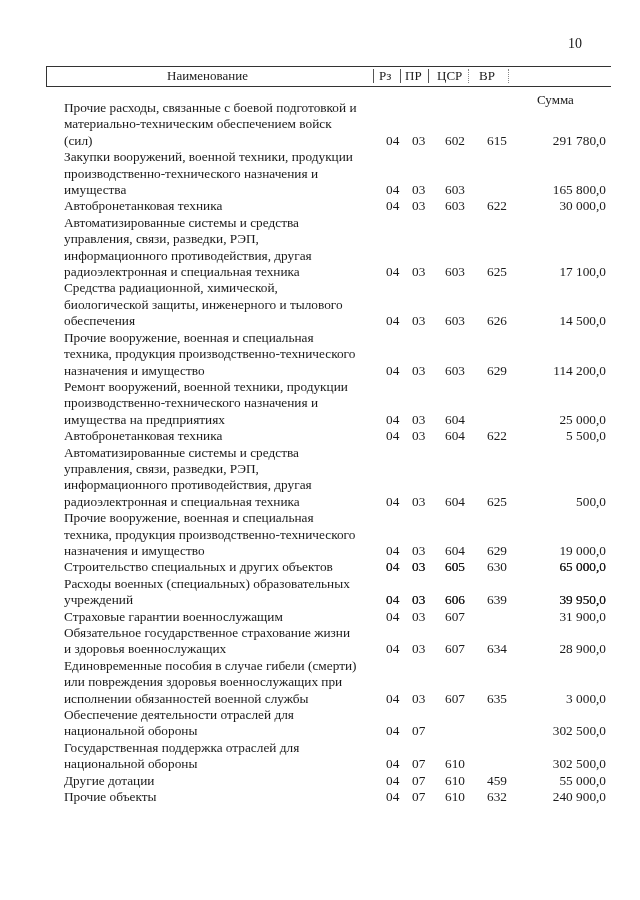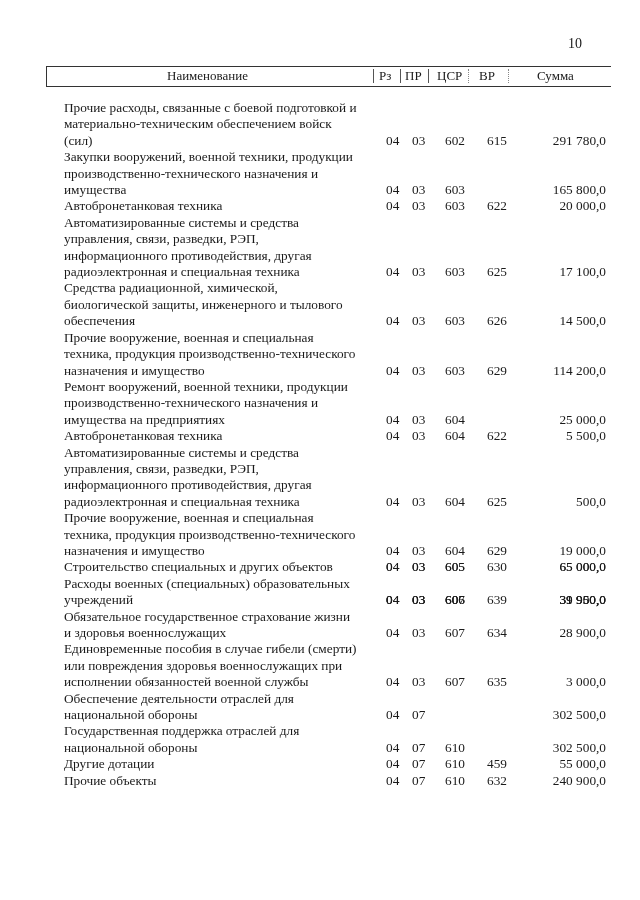--- a/index.html
+++ b/index.html
@@ -37,21 +37,21 @@
   <span style="left:120px;">Наименование</span>
   <div class="hsep" style="left:326px;"></div>
   <span style="left:332px;">Рз</span>
   <div class="hsep" style="left:353px;"></div>
   <span style="left:358px;">ПР</span>
   <div class="hsep" style="left:381px;"></div>
   <span style="left:390px;">ЦСР</span>
   <div class="hsep dotted" style="left:421px;"></div>
   <span style="left:432px;">ВР</span>
   <div class="hsep dotted" style="left:461px;"></div>
-  <span style="left:490px;">Сумма</span>
+  <span style="left:490px;margin-top:24px;">Сумма</span>
 </div>
 
 <div class="rows" id="rows">
     <div class="row">
       <div class="name">Прочие расходы, связанные с боевой подготовкой и
 материально-техническим обеспечением войск
 (сил)</div>
       <div class="cell rz">04</div>
       <div class="cell pr">03</div>
       <div class="cell csr">602</div>
@@ -67,21 +67,21 @@
       <div class="cell csr">603</div>
       <div class="cell vr"></div>
       <div class="cell sum">165 800,0</div>
     </div>
     <div class="row">
       <div class="name">Автобронетанковая техника</div>
       <div class="cell rz">04</div>
       <div class="cell pr">03</div>
       <div class="cell csr">603</div>
       <div class="cell vr">622</div>
-      <div class="cell sum">20 000,0</div>
+      <div class="cell sum">30 000,0</div>
     </div>
     <div class="row">
       <div class="name">Автоматизированные системы и средства
 управления, связи, разведки, РЭП,
 информационного противодействия, другая
 радиоэлектронная и специальная техника</div>
       <div class="cell rz">04</div>
       <div class="cell pr">03</div>
       <div class="cell csr">603</div>
       <div class="cell vr">625</div>
@@ -171,20 +171,21 @@
       <div class="cell sum">39 950,0</div>
     </div>
     <div class="row">
       <div class="cell rz">04</div>
       <div class="cell pr">03</div>
       <div class="cell csr">606</div>
       <div class="cell vr">639</div>
       <div class="cell sum">39 950,0</div>
     </div>
     <div class="row">
+      <div class="name">Страховые гарантии военнослужащим</div>
       <div class="cell rz">04</div>
       <div class="cell pr">03</div>
       <div class="cell csr">607</div>
       <div class="cell vr"></div>
       <div class="cell sum">31 900,0</div>
     </div>
     <div class="row">
       <div class="name">Обязательное государственное страхование жизни
 и здоровья военнослужащих</div>
       <div class="cell rz">04</div>

